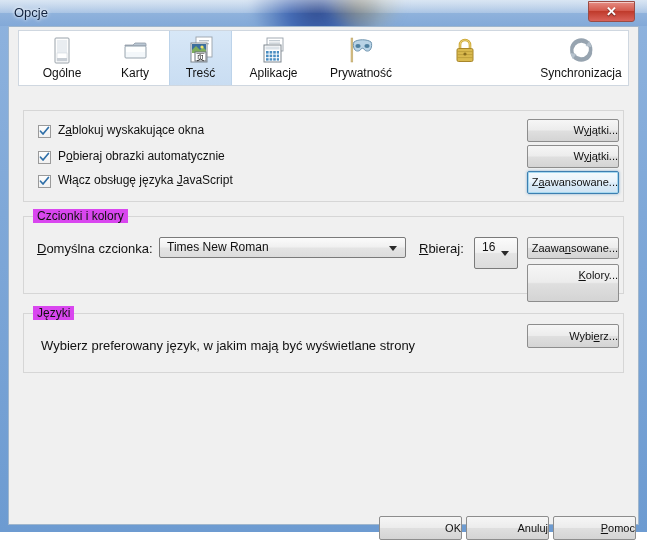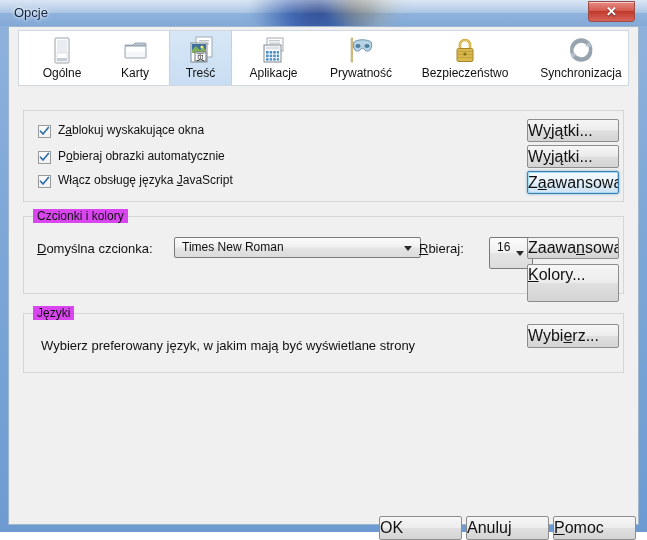--- a/index.html
+++ b/index.html
@@ -216,44 +216,43 @@
   }
   .u { text-decoration: underline; }
 
   
   .btn {
     position: absolute;
     border: 1px solid #8d8d8d;
     border-radius: 2px;
     background: linear-gradient(to bottom, #f6f6f6 0%, #ececec 48%, #dfdfdf 52%, #d4d4d4 100%);
     color: #111111;
-    font-size: 16px;
+    font-size: 11px;
     font-family: "Liberation Sans", sans-serif;
-    text-align: left;
+    text-align: right;
     cursor: default;
     box-sizing: border-box;
     white-space: nowrap;
     overflow: hidden;
   }
   .btn.focused {
     border: 1px solid #3c7fb1;
     box-shadow: 0 0 0 1px #a6d8ef inset, 0 0 3px rgba(60,130,180,0.6);
     background: linear-gradient(to bottom, #f4fafd 0%, #e8f3fb 48%, #dcecf8 52%, #cfe4f4 100%);
   }
 
   
   .combo {
     position: absolute;
     border: 1px solid #7a7a7a;
     border-radius: 2px;
     background: linear-gradient(to bottom, #fbfbfb 0%, #f0f0f0 48%, #e4e4e4 52%, #dcdcdc 100%);
     box-sizing: border-box;
     cursor: default;
     overflow: hidden;
-    margin-left: 15px;
   }
   .combo .ctext {
     position: absolute;
     left: 7px;
     top: 2px;
     font-size: 12px;
     color: #111111;
     white-space: nowrap;
   }
   .combo .arrow {
@@ -373,21 +372,20 @@
               <path d="M11 15 v-4 a5 5 0 0 1 10 0 v4" fill="none" stroke="#c9a227" stroke-width="2.6"></path>
               <path d="M11 15 v-4 a5 5 0 0 1 10 0 v4" fill="none" stroke="#e8cf7a" stroke-width="1.1"></path>
               <rect x="8" y="14.5" width="16" height="13" rx="1.5" fill="#d9b94e" stroke="#a8862a" stroke-width="1"></rect>
               <g stroke="#b99a37" stroke-width="0.8">
                 <line x1="8" y1="17.6" x2="24" y2="17.6"></line>
                 <line x1="8" y1="20.6" x2="24" y2="20.6"></line>
                 <line x1="8" y1="23.6" x2="24" y2="23.6"></line>
               </g>
               <circle cx="16" cy="20" r="1.6" fill="#8a6f1f"></circle>
             </svg></div>
-          <div class="tlabel">Bezpieczeństwo</div>
         </div>
         <div class="tab" style="left: 504px; width: 116px;">
           <div class="ticon"><svg width="32" height="32" viewBox="0 0 32 32">
               <g fill="none" stroke="#97a4b0" stroke-width="3.4" stroke-linecap="round">
                 <path d="M24 11 a9.5 9.5 0 1 0 1.5 8"></path>
                 <path d="M8.5 21 a9.5 9.5 0 1 0 -1.5 -8"></path>
               </g>
               <g fill="#b6c2cd">
                 <path d="M24.5 7 l2 6 l-6 -1 z"></path>
                 <path d="M7.5 25 l-2 -6 l6 1 z"></path>

